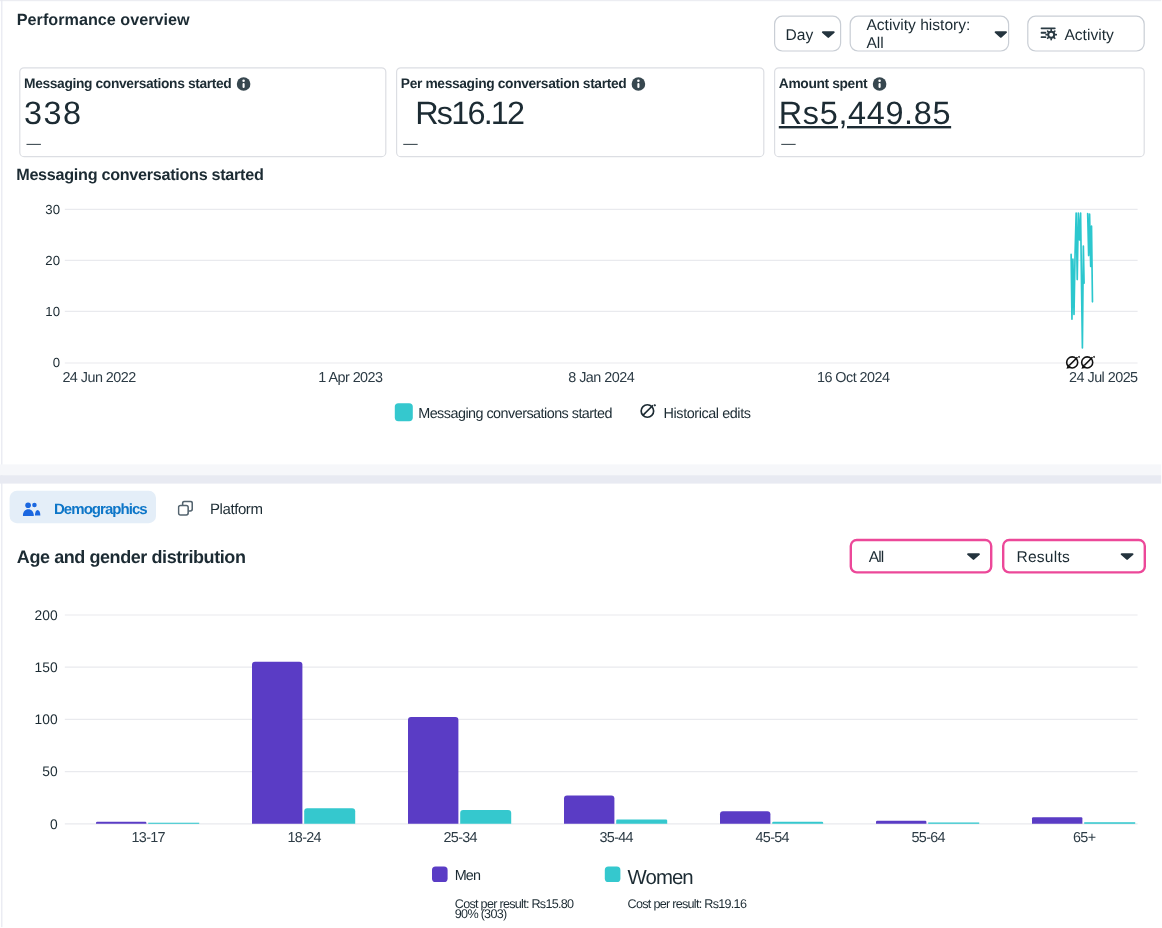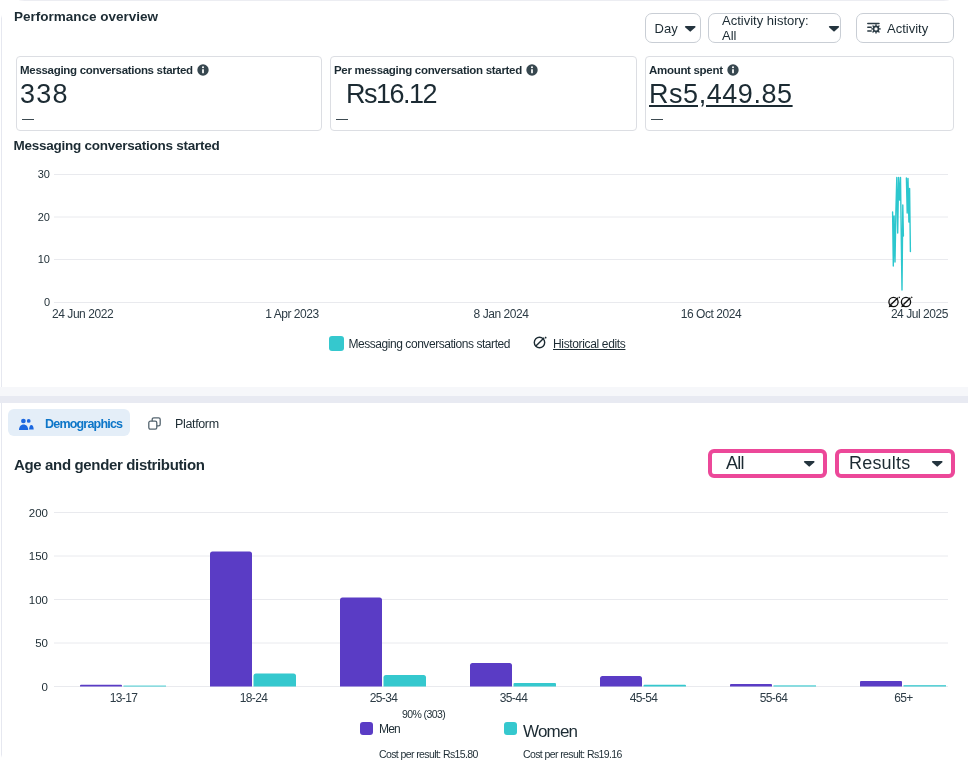--- a/index.html
+++ b/index.html
@@ -1,28 +1,28 @@
 <!DOCTYPE html>
 <html><head>
 <meta charset="utf-8">
 <style>
   html,body{margin:0;padding:0;background:#fff;}
   #page{position:relative;width:968px;height:773px;background:#fff;
-    font-family:"Liberation Sans",sans-serif;overflow:hidden;color:#1c2b33;border-radius:25px;}
+    font-family:"Liberation Sans",sans-serif;overflow:hidden;color:#1c2b33;}
   .abs{position:absolute;}
   .h1{font-size:13.5px;font-weight:bold;color:#1c2b33;}
   .btn{position:absolute;box-sizing:border-box;height:30px;border:1px solid #c9ced5;border-radius:7px;
     display:flex;align-items:center;font-size:13px;color:#1c2b33;background:#fff;}
   .card{position:absolute;box-sizing:border-box;top:56px;height:75px;border:1px solid #dcdee3;border-radius:4px;background:#fff;}
   .ct{position:absolute;left:3px;top:7px;font-size:11.5px;font-weight:bold;letter-spacing:-0.3px;
     color:#1c2b33;display:flex;align-items:center;gap:4px;white-space:nowrap;}
   .cv{position:absolute;left:3px;top:22px;font-size:27px;color:#1c2b33;}
   .cd{position:absolute;left:5px;top:55px;font-size:12px;color:#1c2b33;}
-  .sel{position:absolute;box-sizing:border-box;height:29px;border:4px solid #ec4899;border-radius:6px;background:#fff;
-    display:flex;align-items:center;font-size:18px;color:#1c2b33;}
+  .sel{position:absolute;box-sizing:border-box;height:29px;border:2px solid #ec4899;border-radius:6px;background:#fff;
+    display:flex;align-items:center;font-size:13px;color:#1c2b33;}
 </style>
 </head>
 <body>
 <div id="page">
 
   <div class="abs" style="left:0;top:0;width:968px;height:1px;background:#ecedf2;"></div>
   <div class="abs" style="left:1px;top:0;width:1px;height:773px;background:#e6e8f0;"></div>
 
   <div class="abs h1" style="left:14px;top:9px;">Performance overview</div>
 
@@ -135,21 +135,21 @@
 
   <div class="abs" style="left:329px;top:336px;width:15px;height:15px;border-radius:3px;background:#35c8ce;"></div>
   <div class="abs" style="left:348.5px;top:337px;font-size:12px;letter-spacing:-0.45px;color:#1c2b33;">Messaging conversations started</div>
   <svg class="abs" style="left:533px;top:335px;" width="15" height="15" viewBox="0 0 15 15">
     <g fill="none" stroke="#1c2b33" stroke-width="1.4">
       <circle cx="6.5" cy="7.5" r="5.2"></circle>
         <line x1="2.9" y1="11" x2="11.2" y2="2.7"></line>
         <line x1="12.3" y1="1.9" x2="13.1" y2="3.4"></line>
     </g>
   </svg>
-  <div class="abs" style="left:553px;top:337px;font-size:12px;letter-spacing:-0.35px;color:#1c2b33;text-decoration:underline;">Historical edits</div>
+  <div class="abs" style="left:553px;top:337px;font-size:12px;letter-spacing:-0.35px;color:#1c2b33;">Historical edits</div>
 
   <div class="abs" style="left:0;top:387px;width:968px;height:9px;background:#f6f7fa;"></div>
   <div class="abs" style="left:0;top:396px;width:968px;height:6.5px;background:#e8eaf2;"></div>
 
   <div class="abs" style="left:8px;top:409px;width:122px;height:27px;border-radius:6px;background:#e4eef8;"></div>
   <svg class="abs" style="left:19px;top:416px;" width="15" height="14" viewBox="0 0 15 14" fill="#1b67e0">
       <circle cx="4.4" cy="5" r="2.35"></circle>
       <path d="M0 14 c0-3.5 2-5.6 4.6-5.6 c2.6 0 4.6 2.1 4.6 5.6 z"></path>
       <circle cx="9.7" cy="4.9" r="1.9"></circle>
       <path d="M10.1 13.5 c0.1-2.5 0.9-4.4 2.2-4.4 c1.4 0 2.3 1.9 2.4 4.4 z"></path>
@@ -213,19 +213,19 @@
       <path d="M383.5 186.5 V177.5 Q383.5 175 386 175 H423.5 Q426 175 426 177.5 V186.5 Z"></path>
       <path d="M513.5 186.5 V184 Q513.5 183 514.5 183 H555 Q556 183 556 184 V186.5 Z"></path>
       <path d="M643.5 186.5 V185.8 Q643.5 184.8 644.5 184.8 H685 Q686 184.8 686 185.8 V186.5 Z"></path>
       <rect x="773.5" y="185.4" width="42.5" height="1.1"></rect>
       <rect x="903.5" y="185.2" width="42.5" height="1.3"></rect>
     </g>
   </svg>
 
   <div class="abs" style="left:360px;top:722px;width:13px;height:13px;border-radius:3px;background:#5a3cc5;"></div>
   <div class="abs" style="left:379px;top:722px;font-size:12px;letter-spacing:-0.8px;color:#1c2b33;">Men</div>
-  <div class="abs" style="left:379px;top:708px;font-size:10.5px;letter-spacing:-0.6px;color:#1c2b33;margin-left:23px;">90% (303)</div>
+  <div class="abs" style="left:379px;top:756px;font-size:10.5px;letter-spacing:-0.6px;color:#1c2b33;">90% (303)</div>
   <div class="abs" style="left:379px;top:748px;font-size:10.5px;letter-spacing:-0.6px;color:#1c2b33;">Cost per result: Rs15.80</div>
   <div class="abs" style="left:504px;top:722px;width:13px;height:13px;border-radius:3px;background:#35c8ce;"></div>
   <div class="abs" style="left:523px;top:722px;font-size:17px;letter-spacing:-0.8px;color:#1c2b33;">Women</div>
   <div class="abs" style="left:523px;top:734.5px;font-size:10.5px;letter-spacing:-0.6px;color:#1c2b33;margin-top:45px;">10% (34)</div>
   <div class="abs" style="left:523px;top:748px;font-size:10.5px;letter-spacing:-0.6px;color:#1c2b33;">Cost per result: Rs19.16</div>
 </div>
 
 </body></html>

